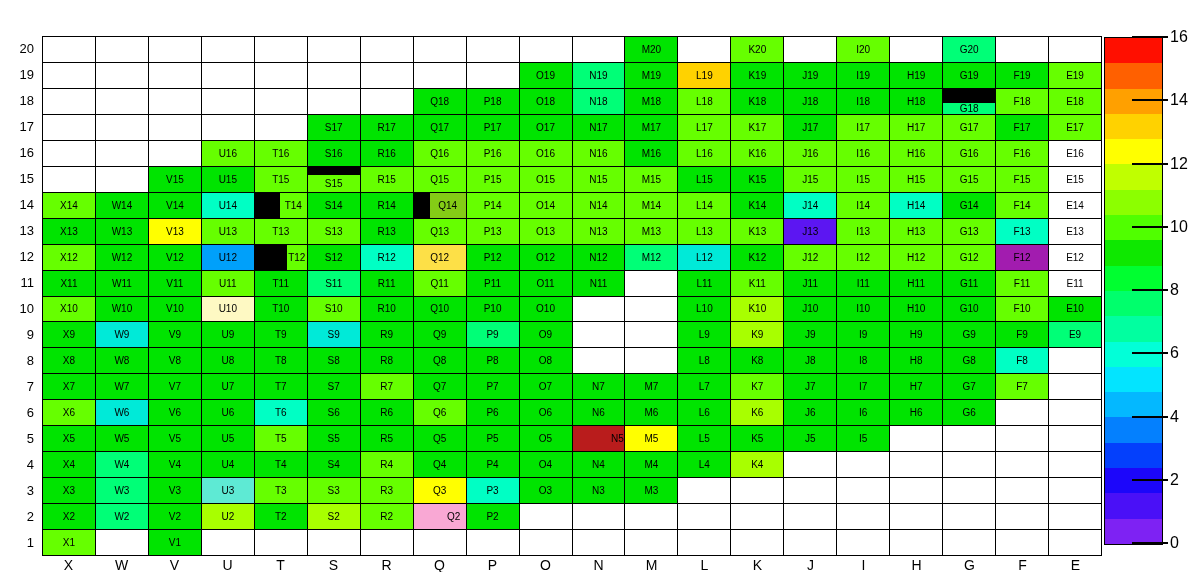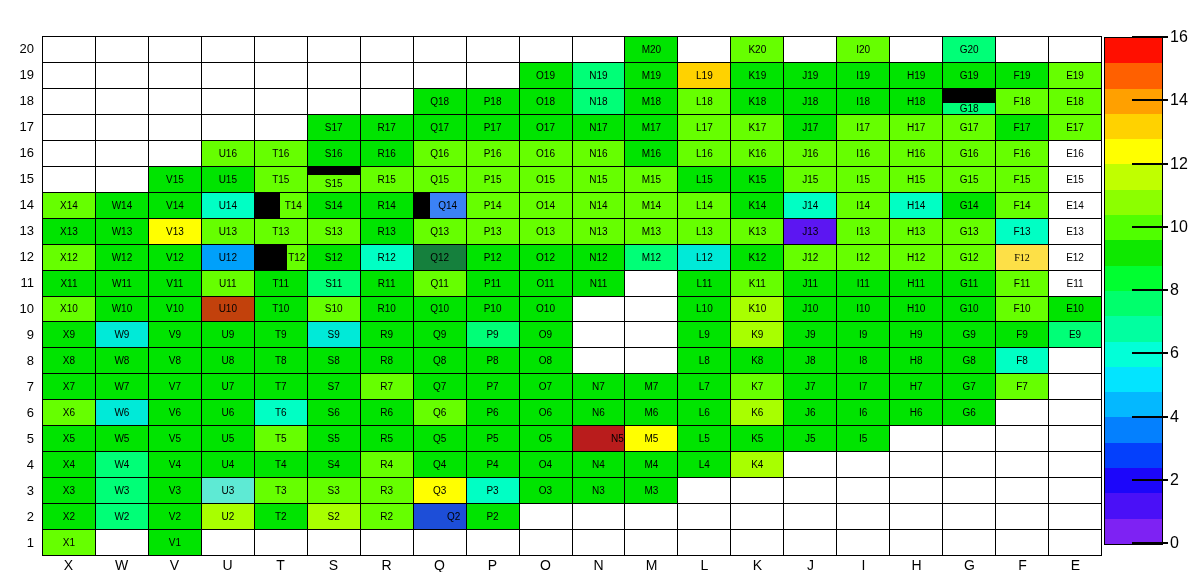--- a/index.html
+++ b/index.html
@@ -337,21 +337,21 @@
       </div>
       <div class="cell" style="background: rgb(102, 255, 0); margin-left: 25px;">
         <span>T14</span>
       </div>
       <div class="cell" style="background: rgb(0, 228, 0);">
         <span>S14</span>
       </div>
       <div class="cell" style="background: rgb(0, 228, 0);">
         <span>R14</span>
       </div>
-      <div class="cell" style="background: #3b82f6; margin-left: 16px;">
+      <div class="cell" style="background: #84cc16; margin-left: 16px;">
         <span>Q14</span>
       </div>
       <div class="cell" style="background: rgb(102, 255, 0);">
         <span>P14</span>
       </div>
       <div class="cell" style="background: rgb(102, 255, 0);">
         <span>O14</span>
       </div>
       <div class="cell" style="background: rgb(102, 255, 0);">
         <span>N14</span>
@@ -457,21 +457,21 @@
       </div>
       <div class="cell" style="background: rgb(102, 255, 0); margin-left: 32px;">
         <span>T12</span>
       </div>
       <div class="cell" style="background: rgb(0, 228, 0);">
         <span>S12</span>
       </div>
       <div class="cell" style="background: rgb(0, 255, 196);">
         <span>R12</span>
       </div>
-      <div class="cell" style="background: #15803d;">
+      <div class="cell" style="background: #fde047;">
         <span>Q12</span>
       </div>
       <div class="cell" style="background: rgb(0, 228, 0);">
         <span>P12</span>
       </div>
       <div class="cell" style="background: rgb(0, 228, 0);">
         <span>O12</span>
       </div>
       <div class="cell" style="background: rgb(0, 228, 0);">
         <span>N12</span>
@@ -490,21 +490,21 @@
       </div>
       <div class="cell" style="background: rgb(102, 255, 0);">
         <span>I12</span>
       </div>
       <div class="cell" style="background: rgb(102, 255, 0);">
         <span>H12</span>
       </div>
       <div class="cell" style="background: rgb(102, 255, 0);">
         <span>G12</span>
       </div>
-      <div class="cell" style="background: #fde047; font-family: Liberation Serif, serif;">
+      <div class="cell" style="background: #a21caf;">
         <span>F12</span>
       </div>
       <div class="cell" style="background: rgb(255, 255, 255);">
         <span>E12</span>
       </div>
       <div class="cell" style="background: rgb(0, 228, 0);">
         <span>X11</span>
       </div>
       <div class="cell" style="background: rgb(0, 228, 0);">
         <span>W11</span>
@@ -563,21 +563,21 @@
       </div>
       <div class="cell" style="background: rgb(102, 255, 0);">
         <span>X10</span>
       </div>
       <div class="cell" style="background: rgb(0, 228, 0);">
         <span>W10</span>
       </div>
       <div class="cell" style="background: rgb(0, 228, 0);">
         <span>V10</span>
       </div>
-      <div class="cell" style="background: #c2410c;">
+      <div class="cell" style="background: #fef9c3;">
         <span>U10</span>
       </div>
       <div class="cell" style="background: rgb(0, 228, 0);">
         <span>T10</span>
       </div>
       <div class="cell" style="background: rgb(102, 255, 0);">
         <span>S10</span>
       </div>
       <div class="cell" style="background: rgb(0, 228, 0);">
         <span>R10</span>
@@ -999,21 +999,21 @@
       </div>
       <div class="cell" style="background: rgb(0, 228, 0);">
         <span>T2</span>
       </div>
       <div class="cell" style="background: rgb(168, 255, 0);">
         <span>S2</span>
       </div>
       <div class="cell" style="background: rgb(102, 255, 0);">
         <span>R2</span>
       </div>
-      <div class="cell" style="background: #1d4ed8; padding-left: 28px;">
+      <div class="cell" style="background: #f9a8d4; padding-left: 28px;">
         <span>Q2</span>
       </div>
       <div class="cell" style="background: rgb(0, 228, 0);">
         <span>P2</span>
       </div>
       <div class="cell"></div>
       <div class="cell"></div>
       <div class="cell"></div>
       <div class="cell"></div>
       <div class="cell"></div>

